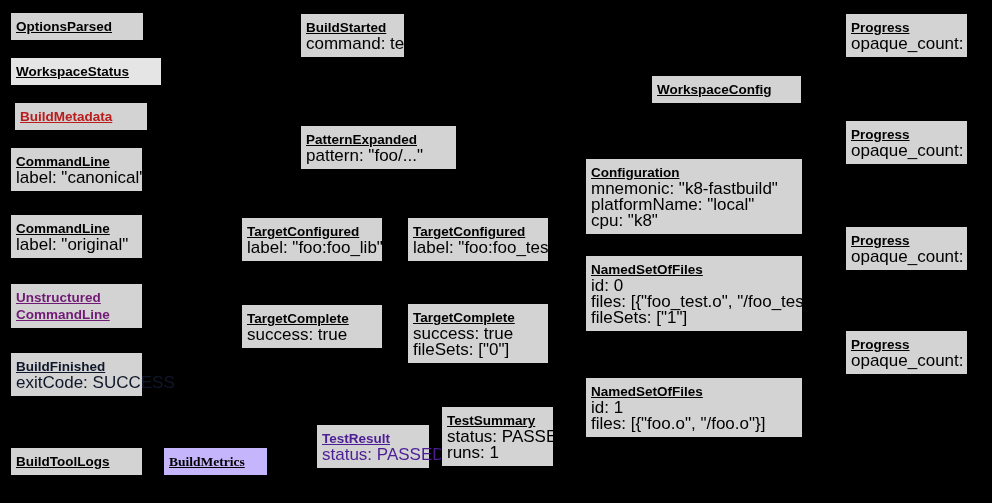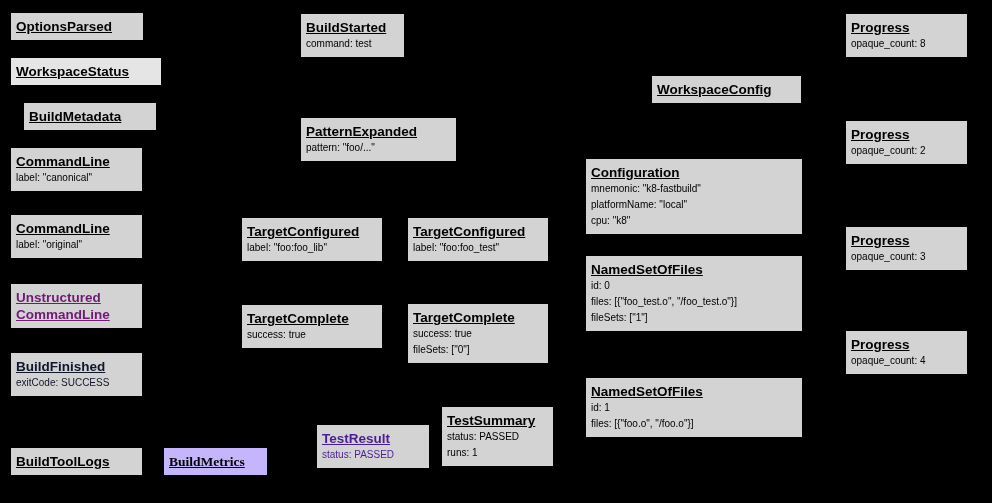--- a/index.html
+++ b/index.html
@@ -20,36 +20,36 @@
     padding: 5px 5px 5px 5px;
   }
   .node-title {
     font-weight: bold;
     text-decoration: underline;
     font-size: 13.5px;
     line-height: 17px;
     white-space: nowrap;
   }
   .node-detail {
-    font-size: 10px;
+    font-size: 17px;
     line-height: 16px;
     white-space: nowrap;
   }
 </style>
 </head>
 <body>
 
 <div class="canvas" id="graph-canvas" style="background: rgb(0, 0, 0);">
     <div class="node" style="left: 10px; top: 12px; width: 134px; background: rgb(211, 211, 211); border-color: rgb(0, 0, 0); color: rgb(0, 0, 0);">
       <div class="node-title">OptionsParsed</div>
     </div>
     <div class="node" style="left: 10px; top: 57px; width: 152px; background: #e5e5e5; border-color: rgb(0, 0, 0); color: rgb(0, 0, 0);">
       <div class="node-title">WorkspaceStatus</div>
     </div>
-    <div class="node" style="left: 23px; top: 102px; width: 134px; background: rgb(211, 211, 211); border-color: rgb(0, 0, 0); color: #000000;">
+    <div class="node" style="left: 14px; top: 102px; width: 134px; background: rgb(211, 211, 211); border-color: rgb(0, 0, 0); color: #b91c1c;">
       <div class="node-title">BuildMetadata</div>
     </div>
     <div class="node" style="left: 10px; top: 147px; width: 133px; background: rgb(211, 211, 211); border-color: rgb(0, 0, 0); color: rgb(0, 0, 0);">
       <div class="node-title">CommandLine</div>
       <div class="node-detail">label: "canonical"</div>
     </div>
     <div class="node" style="left: 10px; top: 214px; width: 133px; background: rgb(211, 211, 211); border-color: rgb(0, 0, 0); color: rgb(0, 0, 0);">
       <div class="node-title">CommandLine</div>
       <div class="node-detail">label: "original"</div>
     </div>
@@ -64,21 +64,21 @@
     <div class="node" style="left: 10px; top: 447px; width: 133px; background: rgb(211, 211, 211); border-color: rgb(0, 0, 0); color: rgb(0, 0, 0);">
       <div class="node-title">BuildToolLogs</div>
     </div>
     <div class="node" style="left: 163px; top: 447px; width: 105px; background: #c4b5fd; border-color: rgb(0, 0, 0); color: rgb(0, 0, 0); font-family: Liberation Serif, serif;">
       <div class="node-title">BuildMetrics</div>
     </div>
     <div class="node" style="left: 300px; top: 13px; width: 105px; background: rgb(211, 211, 211); border-color: rgb(0, 0, 0); color: rgb(0, 0, 0);">
       <div class="node-title">BuildStarted</div>
       <div class="node-detail">command: test</div>
     </div>
-    <div class="node" style="left: 300px; top: 117px; width: 157px; background: rgb(211, 211, 211); border-color: rgb(0, 0, 0); color: rgb(0, 0, 0);">
+    <div class="node" style="left: 300px; top: 125px; width: 157px; background: rgb(211, 211, 211); border-color: rgb(0, 0, 0); color: rgb(0, 0, 0);">
       <div class="node-title">PatternExpanded</div>
       <div class="node-detail">pattern: "foo/..."</div>
     </div>
     <div class="node" style="left: 241px; top: 217px; width: 142px; background: rgb(211, 211, 211); border-color: rgb(0, 0, 0); color: rgb(0, 0, 0);">
       <div class="node-title">TargetConfigured</div>
       <div class="node-detail">label: "foo:foo_lib"</div>
     </div>
     <div class="node" style="left: 407px; top: 217px; width: 142px; background: rgb(211, 211, 211); border-color: rgb(0, 0, 0); color: rgb(0, 0, 0);">
       <div class="node-title">TargetConfigured</div>
       <div class="node-detail">label: "foo:foo_test"</div>

